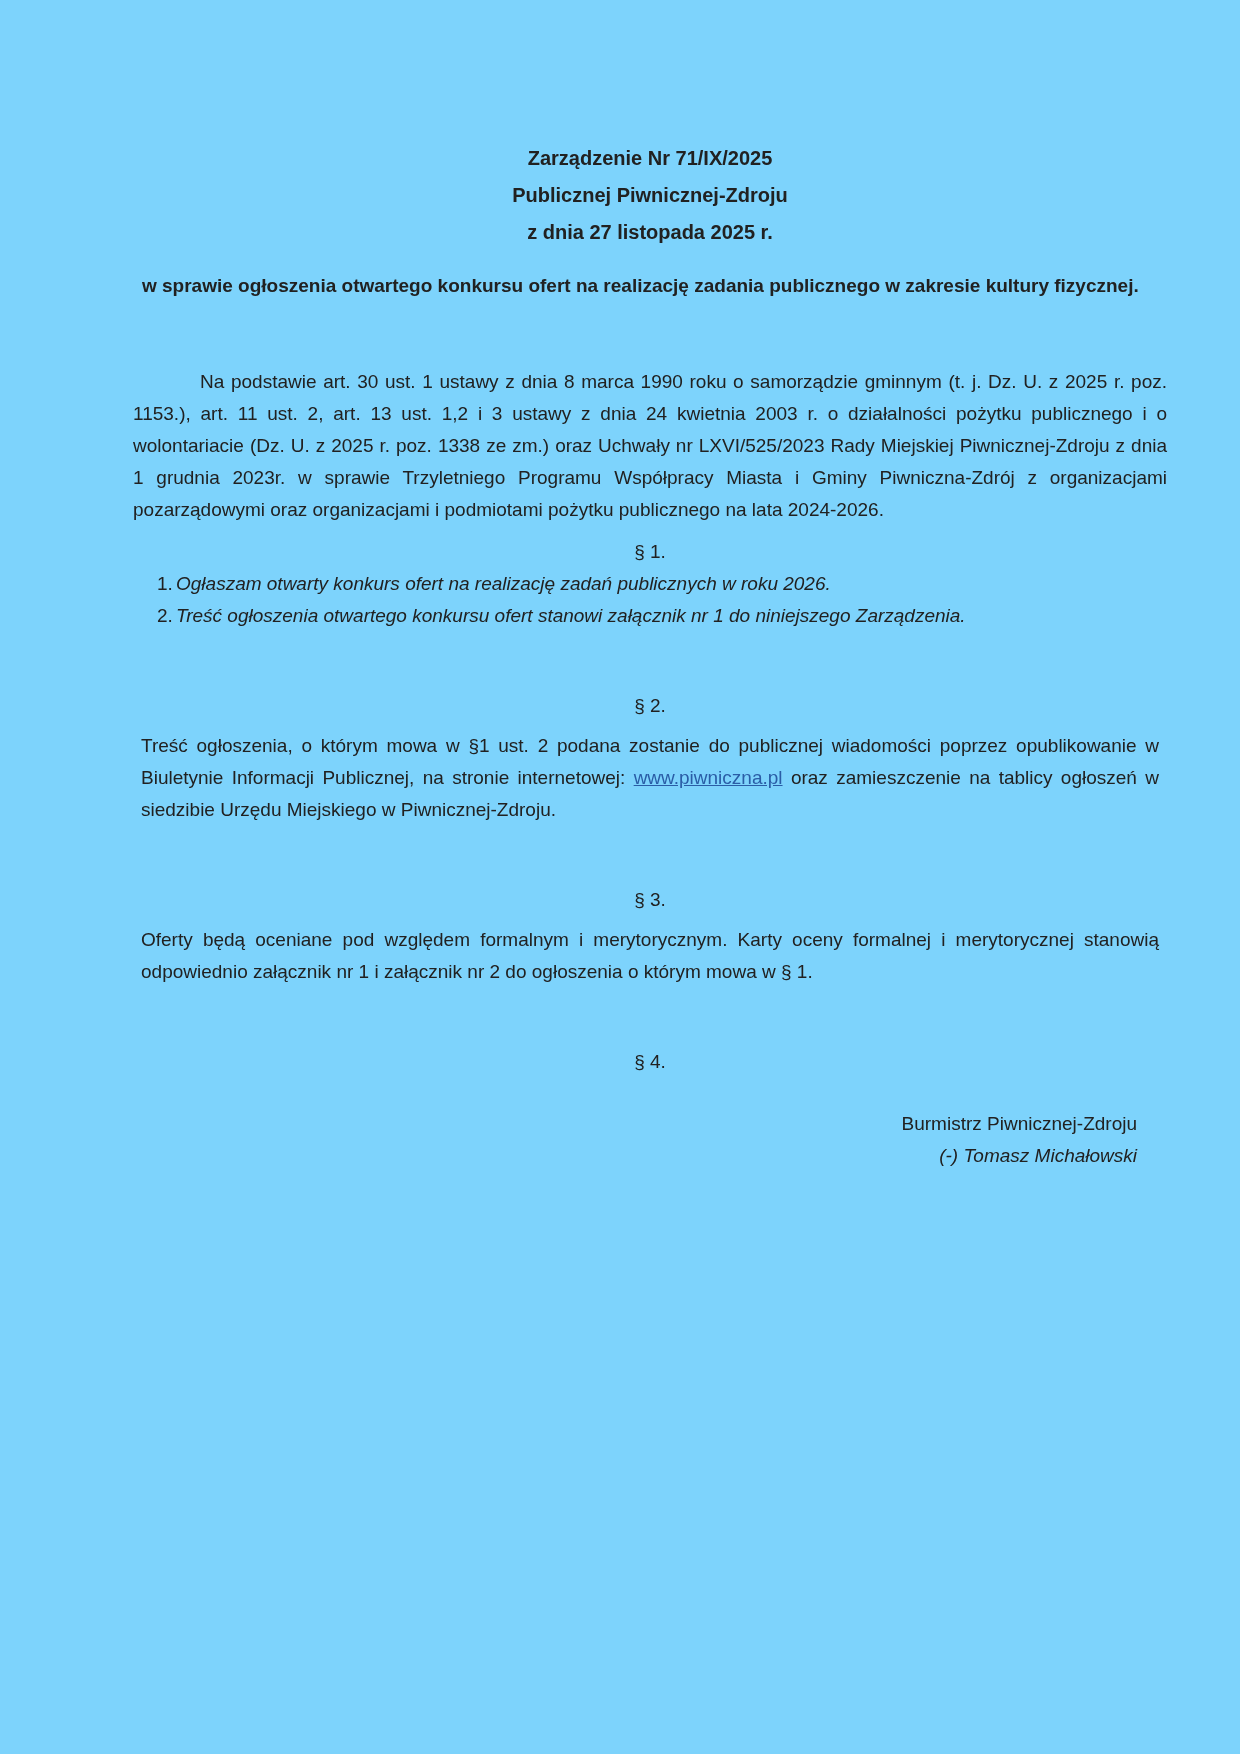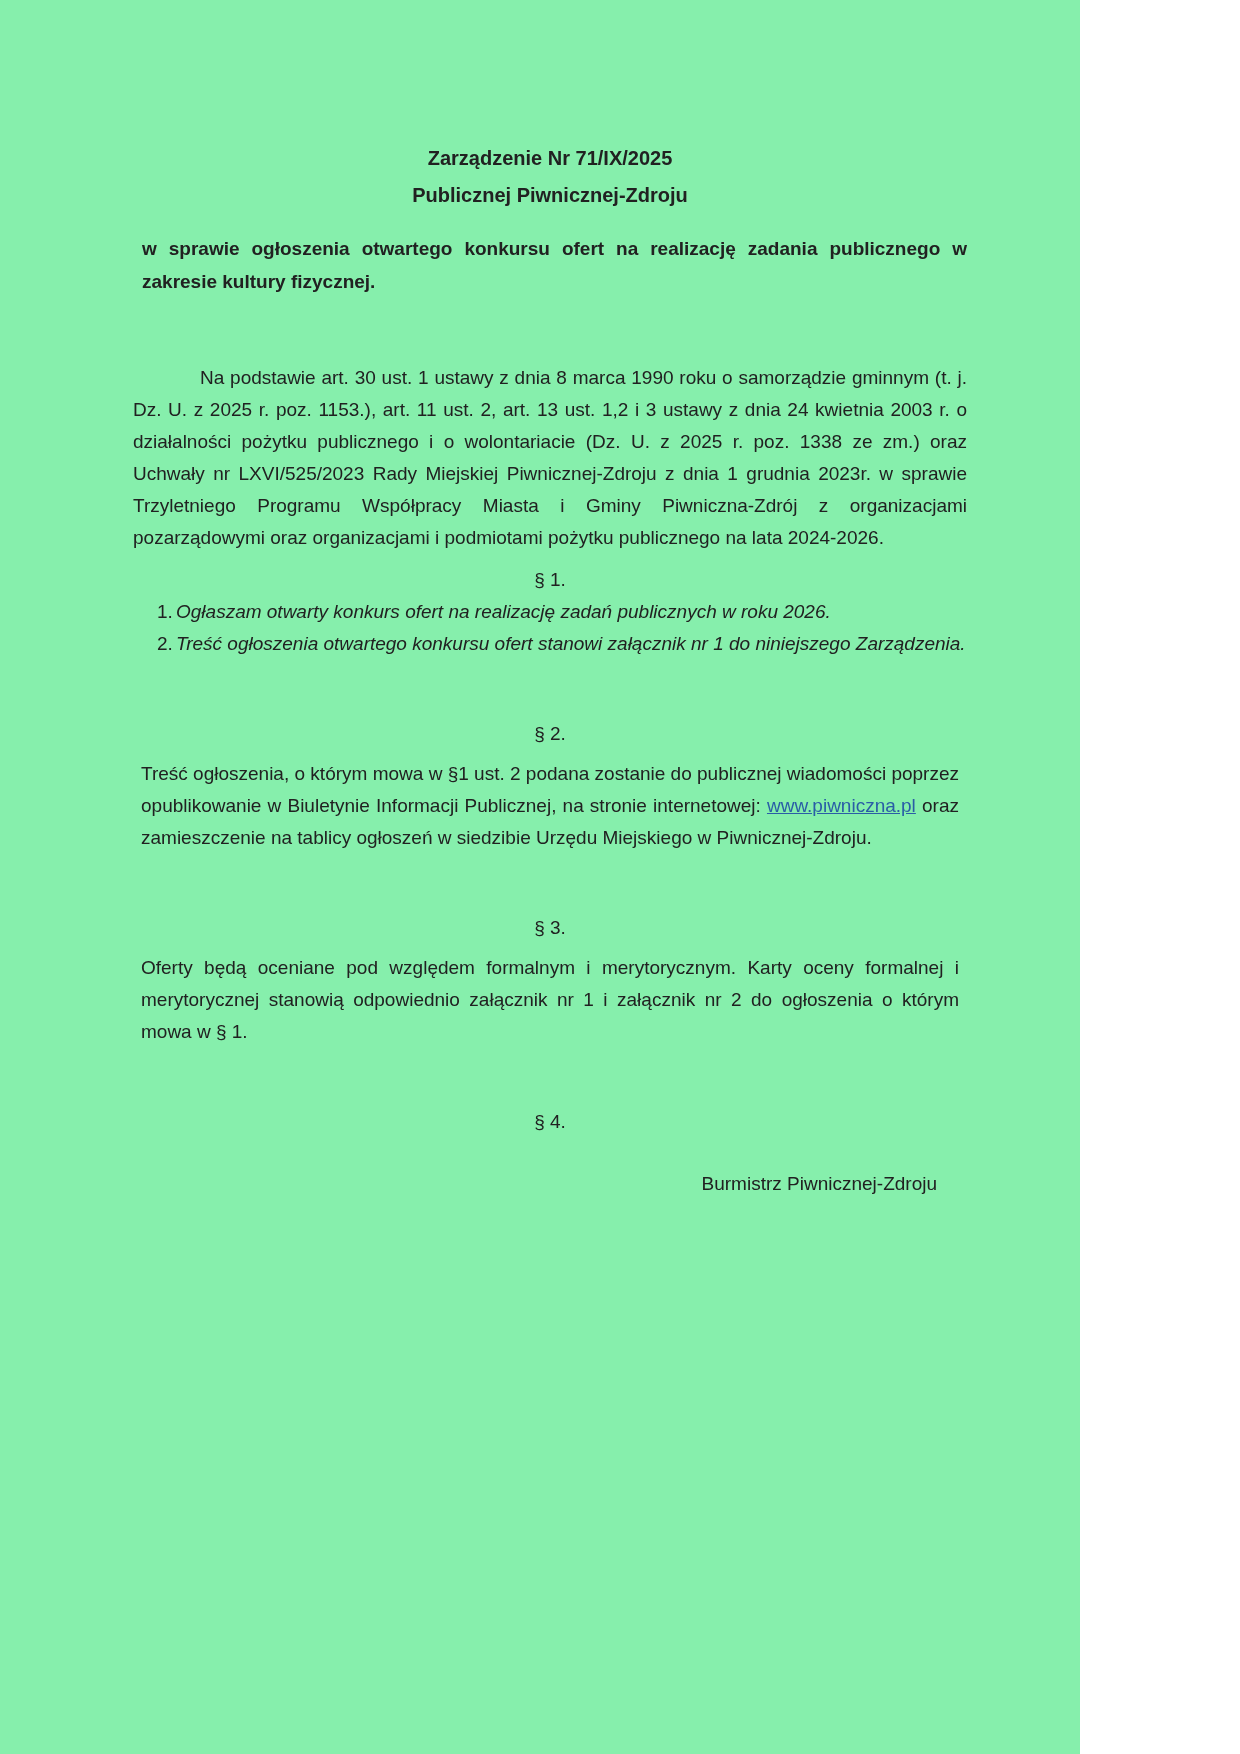--- a/index.html
+++ b/index.html
@@ -1,22 +1,22 @@
 <!DOCTYPE html>
 <html lang="pl"><head>
 <meta charset="utf-8">
 <style>
   html, body { margin: 0; padding: 0; background: #ffffff; }
   .page {
     position: relative;
-    width: 1080px;
+    width: 1240px;
     height: 1754px;
-    background: #86efac;
+    background: #7dd3fc;
     box-sizing: border-box;
-    padding: 140px 113px 0 133px;
+    padding: 140px 73px 0 133px;
     font-family: "Liberation Sans", sans-serif;
     color: #212121;
     font-size: 19px;
     line-height: 32px;
   }
   .doc-header {
     text-align: center;
     font-weight: bold;
     font-size: 20px;
     line-height: 37px;
@@ -67,20 +67,21 @@
   .signature .sig-name { font-style: italic; }
 </style>
 </head>
 <body>
 
 <div class="page">
 
   <div class="doc-header">
     <div>Zarządzenie Nr 71/IX/2025</div>
     <div>Publicznej Piwnicznej-Zdroju</div>
+    <div>z dnia 27 listopada 2025 r.</div>
   </div>
 
   <p class="subject">w sprawie ogłoszenia otwartego konkursu ofert na realizację zadania publicznego w zakresie kultury fizycznej.</p>
 
   <p class="preamble">Na podstawie art. 30 ust. 1 ustawy z dnia 8 marca 1990 roku o samorządzie gminnym (t. j. Dz. U. z 2025 r. poz. 1153.), art. 11 ust. 2, art. 13 ust. 1,2 i 3 ustawy z dnia 24 kwietnia 2003 r. o działalności pożytku publicznego i o wolontariacie (Dz. U. z 2025 r. poz. 1338 ze zm.) oraz Uchwały nr LXVI/525/2023 Rady Miejskiej Piwnicznej-Zdroju z dnia 1 grudnia 2023r. w sprawie Trzyletniego Programu Współpracy Miasta i Gminy Piwniczna-Zdrój z organizacjami pozarządowymi oraz organizacjami i podmiotami pożytku publicznego na lata 2024-2026.</p>
 
   <div class="sect-heading">§ 1.</div>
   <ol class="num-list">
     <li class="num-item">
       <span class="num">1.</span>
@@ -95,15 +96,16 @@
   <div class="sect-heading gap-top">§ 2.</div>
   <p class="sect-body"><span>Treść ogłoszenia, o którym mowa w §1 ust. 2 podana zostanie do publicznej wiadomości poprzez opublikowanie w Biuletynie Informacji Publicznej, na stronie internetowej: </span><a class="weblink" href="#">www.piwniczna.pl</a><span> oraz zamieszczenie na tablicy ogłoszeń w siedzibie Urzędu Miejskiego w Piwnicznej-Zdroju.</span></p>
 
   <div class="sect-heading gap-top">§ 3.</div>
   <p class="sect-body">Oferty będą oceniane pod względem formalnym i merytorycznym. Karty oceny formalnej i merytorycznej stanowią odpowiednio załącznik nr 1 i załącznik nr 2 do ogłoszenia o którym mowa w § 1.</p>
 
   <div class="sect-heading gap-top">§ 4.</div>
 
   <div class="signature">
     <div class="sig-title">Burmistrz Piwnicznej-Zdroju</div>
+    <div class="sig-name">(-) Tomasz Michałowski</div>
   </div>
 
 </div>
 
 </body></html>

